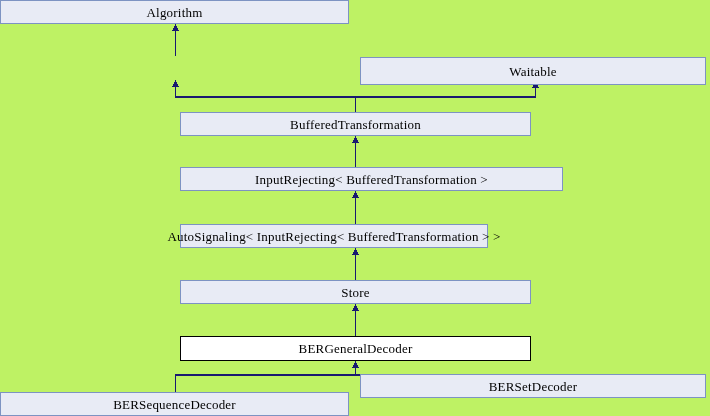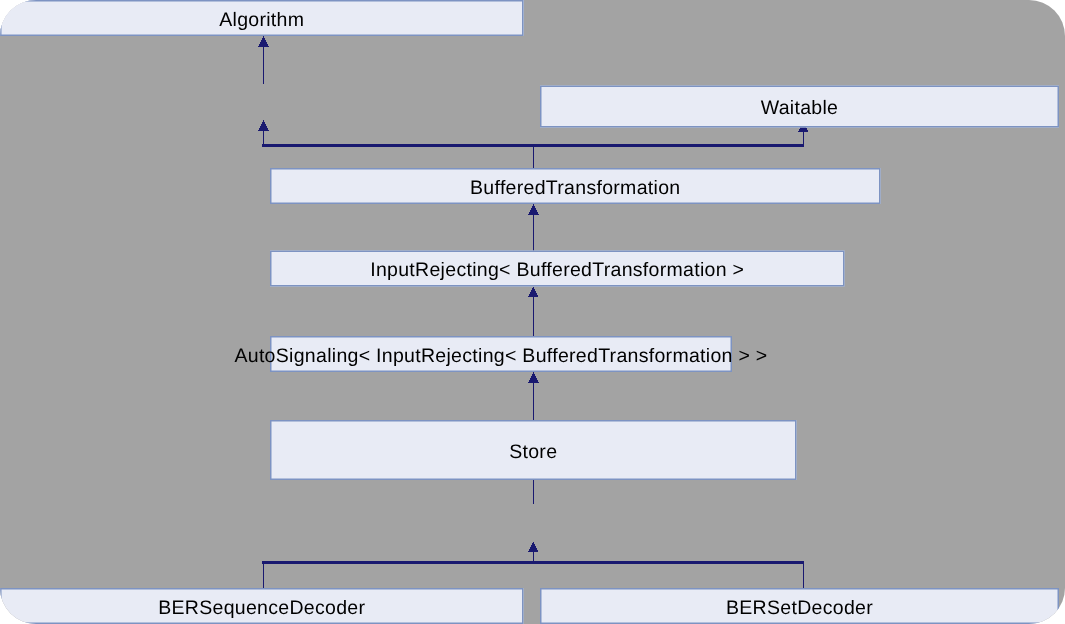--- a/index.html
+++ b/index.html
@@ -8,24 +8,23 @@
     --current-fill: #FFFFFF;
     --current-border: #000000;
     --edge: #191970;
     --text: #000000;
   }
   html, body { margin: 0; padding: 0; background: #FFFFFF; }
   .canvas {
     position: relative;
     width: 710px;
     height: 416px;
-    background: #a3a3a3;
-    font-family: Liberation Sans, sans-serif;
+    background: #bef264;
+    font-family: Liberation Serif, serif;
     overflow: hidden;
-    border-radius: 24px;
   }
   .node {
     position: absolute;
     box-sizing: border-box;
     background: var(--node-fill);
     border: 1px solid var(--node-border);
     color: var(--text);
     font-size: 13px;
     line-height: 1;
     display: flex;
@@ -98,26 +97,27 @@
       </g>
     </g>
   </svg>
 
   <div class="node" style="left:0; top:1; width:349px; height:23px;">Clonable</div>
 
   <div class="node" style="left:0; top:56; width:349px; height:24px;">Algorithm</div>
 
   <div class="node" style="left:360px; top:57px; width:346px; height:28px;">Waitable</div>
 
-  <div class="node" style="left:180px; top:112px; width:407px; height:24px;">BufferedTransformation</div>
+  <div class="node" style="left:180px; top:112px; width:351px; height:24px;">BufferedTransformation</div>
 
   <div class="node" style="left:180px; top:167px; width:383px; height:24px;">InputRejecting&lt; BufferedTransformation &gt;</div>
 
   <div class="node" style="left:180px; top:224px; width:308px; height:24px;">AutoSignaling&lt; InputRejecting&lt; BufferedTransformation &gt; &gt;</div>
 
-  <div class="node" style="left:180px; top:280px; width:351px; height:40px;">Store</div>
+  <div class="node" style="left:180px; top:280px; width:351px; height:24px;">Store</div>
 
+  <div class="node current" style="left:180px; top:336px; width:351px; height:25px;">BERGeneralDecoder</div>
 
   <div class="node" style="left:0; top:392px; width:349px; height:24px;">BERSequenceDecoder</div>
 
-  <div class="node" style="left:360px; top:392px; width:346px; height:24px;">BERSetDecoder</div>
+  <div class="node" style="left:360px; top:374px; width:346px; height:24px;">BERSetDecoder</div>
 
 </div>
 
 </body></html>

